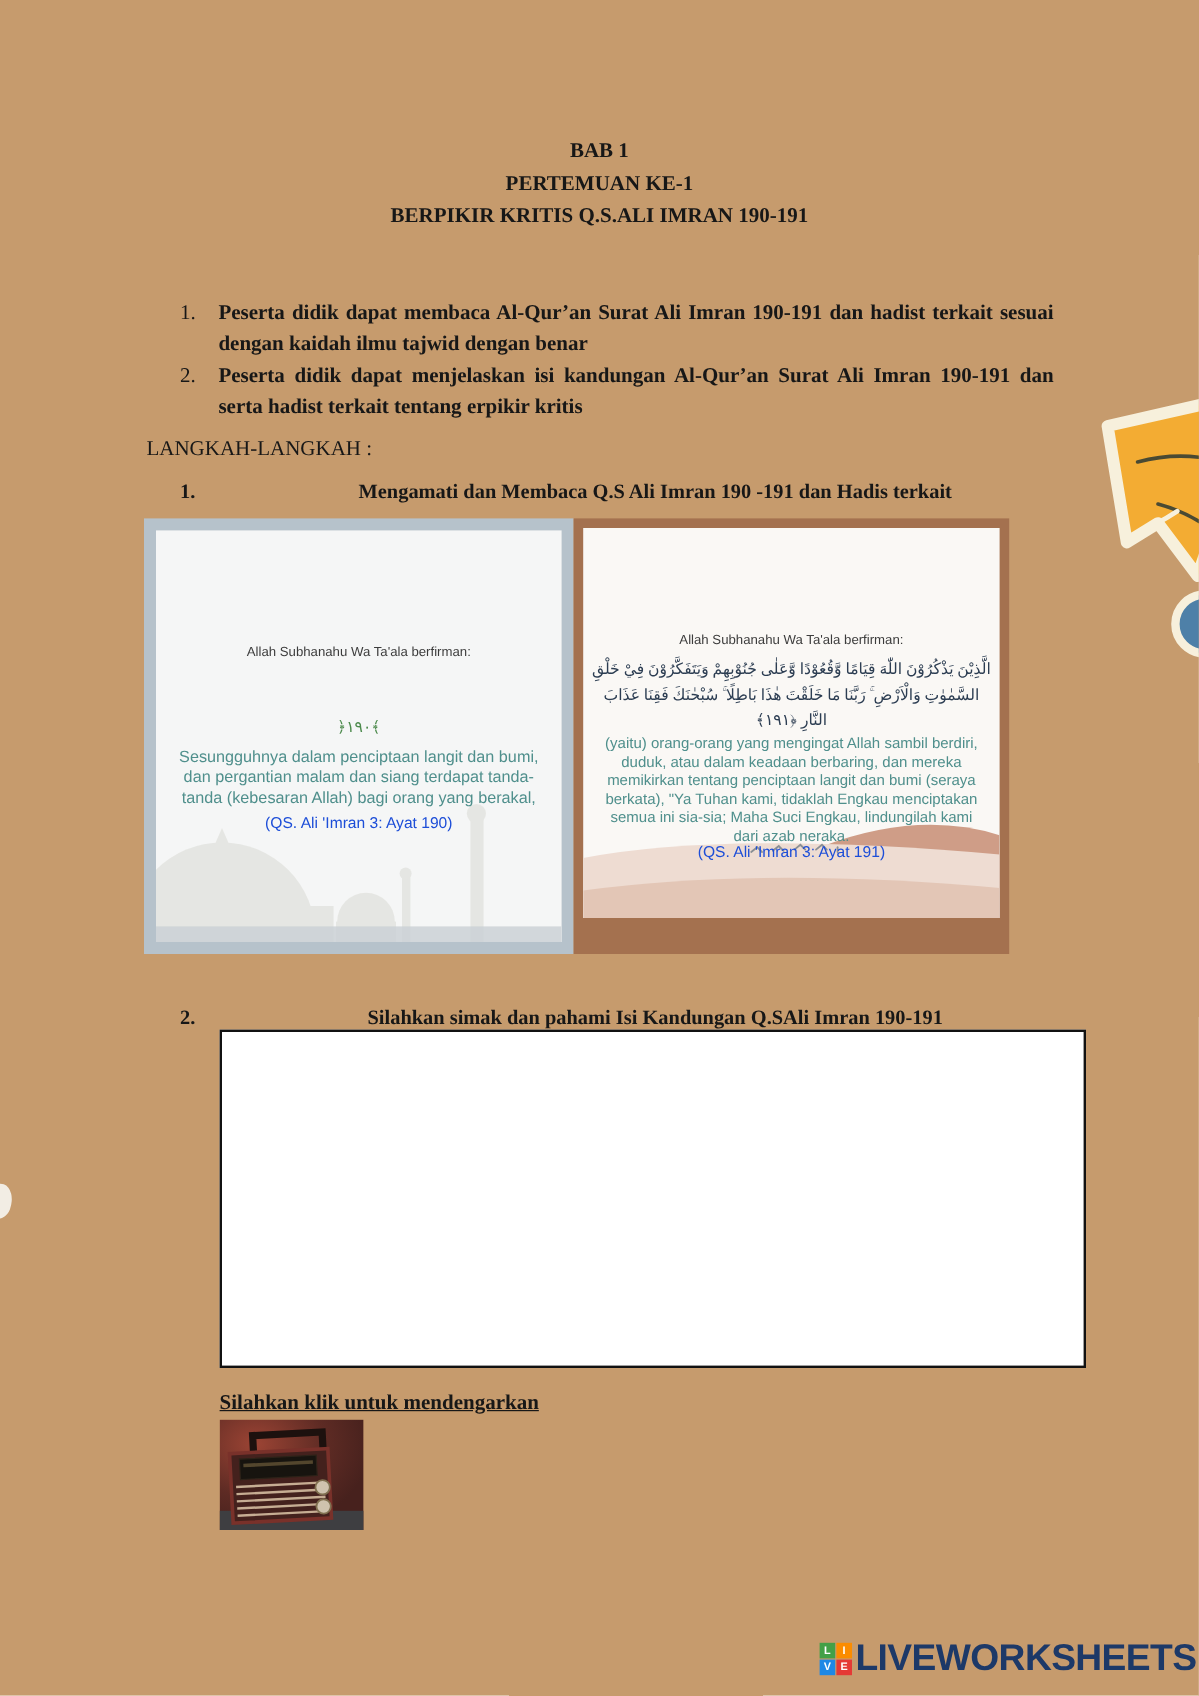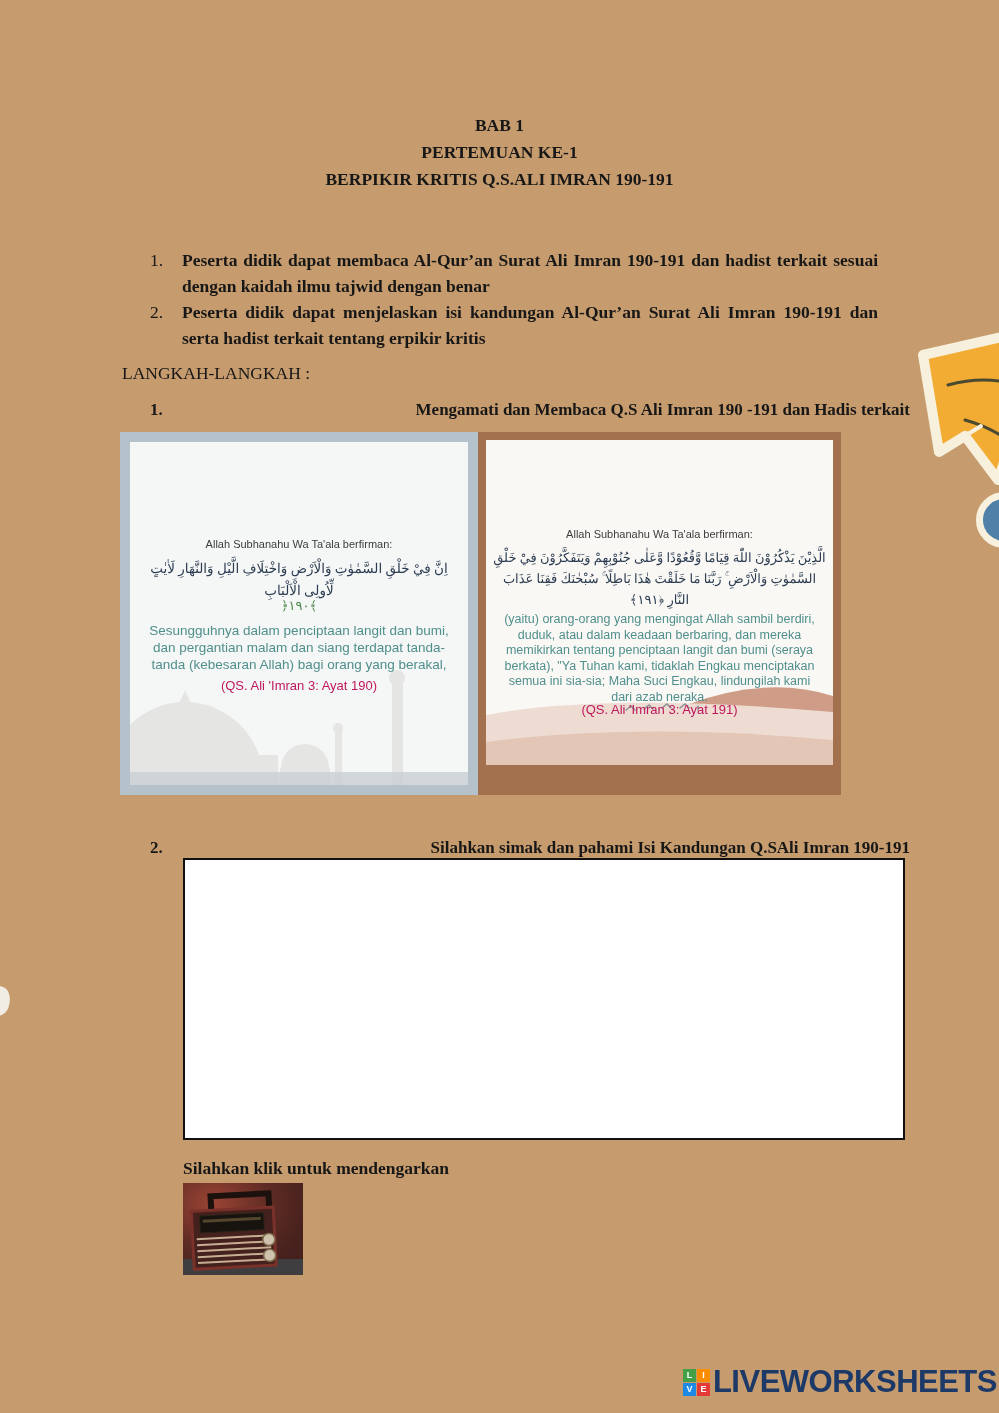--- a/index.html
+++ b/index.html
@@ -26,21 +26,21 @@
   }
   .obj-item{width:728px;left:150px;font-size:17.5px;line-height:26px;}
   .obj-num{position:absolute;left:0;top:0;}
   .obj-text{display:block;margin-left:32px;text-align:justify;font-weight:bold;}
   #obj1{top:247px;}
   #obj2{top:299px;}
   .steps-label{
     left:122px;top:363px;font-size:17.5px;
   }
   .step-head{left:150px;font-weight:bold;font-size:17px;line-height:22px;width:760px;}
-  .step-head .obj-text{text-align:right;}
+  .step-head .obj-text{text-align:center;}
   #step1{top:399px;}
   #step2{top:837px;}
 
   
   .card{top:432px;height:363px;}
   #card190{left:120px;width:358px;background:#b6c2cb;}
   #card190 .inner{
     position:absolute;left:10px;top:10px;right:10px;bottom:10px;
     background:#f5f6f6;overflow:hidden;
   }
@@ -69,34 +69,34 @@
   .translation{
     position:absolute;left:14px;right:14px;text-align:center;
     font-family:"Liberation Sans", sans-serif;
     color:#4f8f8c;
   }
   #card190 .translation{top:180px;font-size:13.5px;line-height:17px;}
   #card191 .translation{top:172px;font-size:12.5px;line-height:15.5px;}
   .citation{
     position:absolute;left:0;right:0;text-align:center;
     font-family:"Liberation Sans", sans-serif;
-    color:#be185d;font-size:13px;
+    color:#1d4ed8;font-size:13px;
   }
   #card190 .citation{top:236px;}
   #card191 .citation{top:262px;}
   .card-art{position:absolute;left:0;right:0;bottom:0;}
 
   
   .video-box{
     left:183px;top:858px;width:718px;height:278px;
     background:#ffffff;border:2px solid #111111;
   }
 
   
-  .audio-label{left:183px;top:1158px;font-weight:bold;font-size:17.5px;}
+  .audio-label{left:183px;top:1158px;font-weight:bold;font-size:17.5px;text-decoration:underline;}
   .radio-img{left:183px;top:1183px;width:120px;height:92px;}
 
   
   .deco-orange{left:903px;top:330px;width:130px;height:170px;}
   .deco-circle{
     left:976px;top:492px;width:42px;height:42px;
     background:#4e80a8;border:7px solid #f7f0dc;border-radius:50%;
   }
   .deco-blob{
     left:-14px;top:986px;width:24px;height:30px;
@@ -175,21 +175,20 @@
           <rect x="150" y="108" width="50" height="20"></rect>
           <rect x="205" y="70" width="7" height="58"></rect>
           <circle cx="208" cy="68" r="5"></circle>
           <rect x="262" y="20" width="11" height="108"></rect>
           <circle cx="267" cy="18" r="8"></circle>
           <rect x="120" y="95" width="28" height="33"></rect>
         </g>
         <rect x="0" y="112" width="338" height="13" fill="#c9d0d5" opacity="0.8"></rect>
       </svg>
       <div class="content intro">Allah Subhanahu Wa Ta'ala berfirman:</div>
-      <div class="arabic" dir="rtl">اِنَّ فِيْ خَلْقِ السَّمٰوٰتِ وَالْاَرْضِ وَاخْتِلَافِ الَّيْلِ وَالنَّهَارِ لَاٰيٰتٍ لِّاُولِى الْاَلْبَابِ</div>
       <div class="verse-marker">﴿١٩٠﴾</div>
       <div class="translation">Sesungguhnya dalam penciptaan langit dan bumi, dan pergantian malam dan siang terdapat tanda-tanda (kebesaran Allah) bagi orang yang berakal,</div>
       <div class="citation">(QS. Ali 'Imran 3: Ayat 190)</div>
     </div>
   </div>
 
   <div class="abs card" id="card191">
     <div class="inner">
       <svg class="card-art" width="347" height="95" viewBox="0 0 347 95">
         <path d="M200,35 Q280,5 347,26 L347,95 L200,95 Z" fill="#cf9d87"></path>

